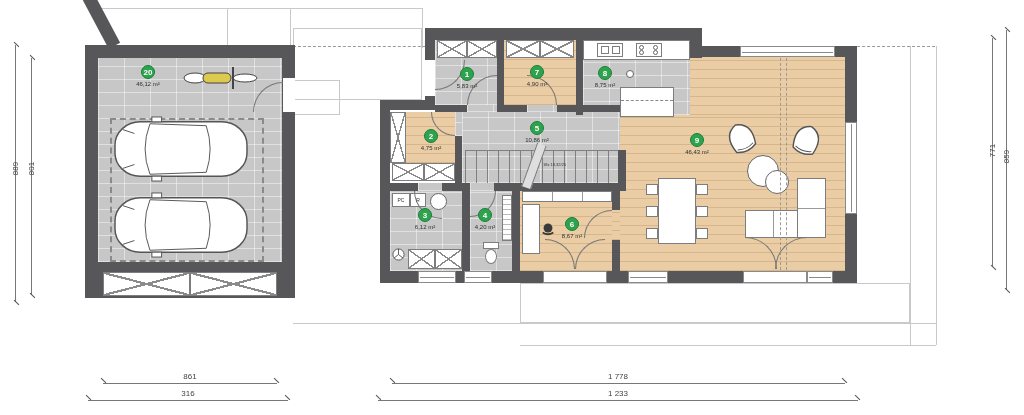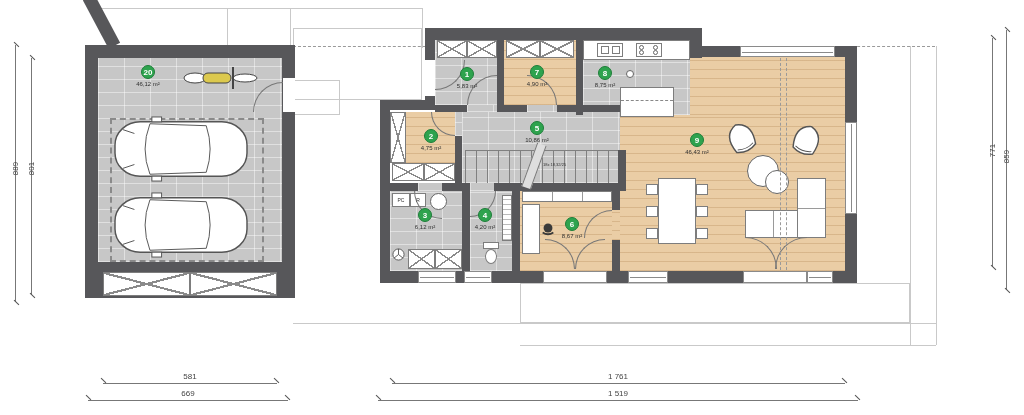--- a/index.html
+++ b/index.html
@@ -259,21 +259,21 @@
 
   <div class="dim-v" style="left:15px;top:45px;height:257px;"></div>
   <div class="dlab rot" style="left:1px;top:164px;width:28px;">889</div>
   <div class="dim-v" style="left:31px;top:58px;height:237px;"></div>
   <div class="dlab rot" style="left:17px;top:164px;width:28px;">801</div>
   <div class="dim-v" style="left:992px;top:38px;height:229px;"></div>
   <div class="dlab rot" style="left:978px;top:146px;width:28px;">771</div>
   <div class="dim-v" style="left:1006px;top:30px;height:260px;"></div>
   <div class="dlab rot" style="left:992px;top:152px;width:28px;">859</div>
   <div class="dim-h" style="left:103px;top:383px;width:174px;"></div>
-  <div class="dlab" style="left:140px;top:372px;width:100px;">581</div>
+  <div class="dlab" style="left:140px;top:372px;width:100px;">861</div>
   <div class="dim-h" style="left:88px;top:400px;width:200px;"></div>
-  <div class="dlab" style="left:138px;top:389px;width:100px;">669</div>
+  <div class="dlab" style="left:138px;top:389px;width:100px;">316</div>
   <div class="dim-h" style="left:392px;top:383px;width:453px;"></div>
-  <div class="dlab" style="left:568px;top:372px;width:100px;">1 761</div>
+  <div class="dlab" style="left:568px;top:372px;width:100px;">1 778</div>
   <div class="dim-h" style="left:378px;top:400px;width:480px;"></div>
-  <div class="dlab" style="left:568px;top:389px;width:100px;">1 519</div>
+  <div class="dlab" style="left:568px;top:389px;width:100px;">1 233</div>
 
 </div>
 
 </body></html>

